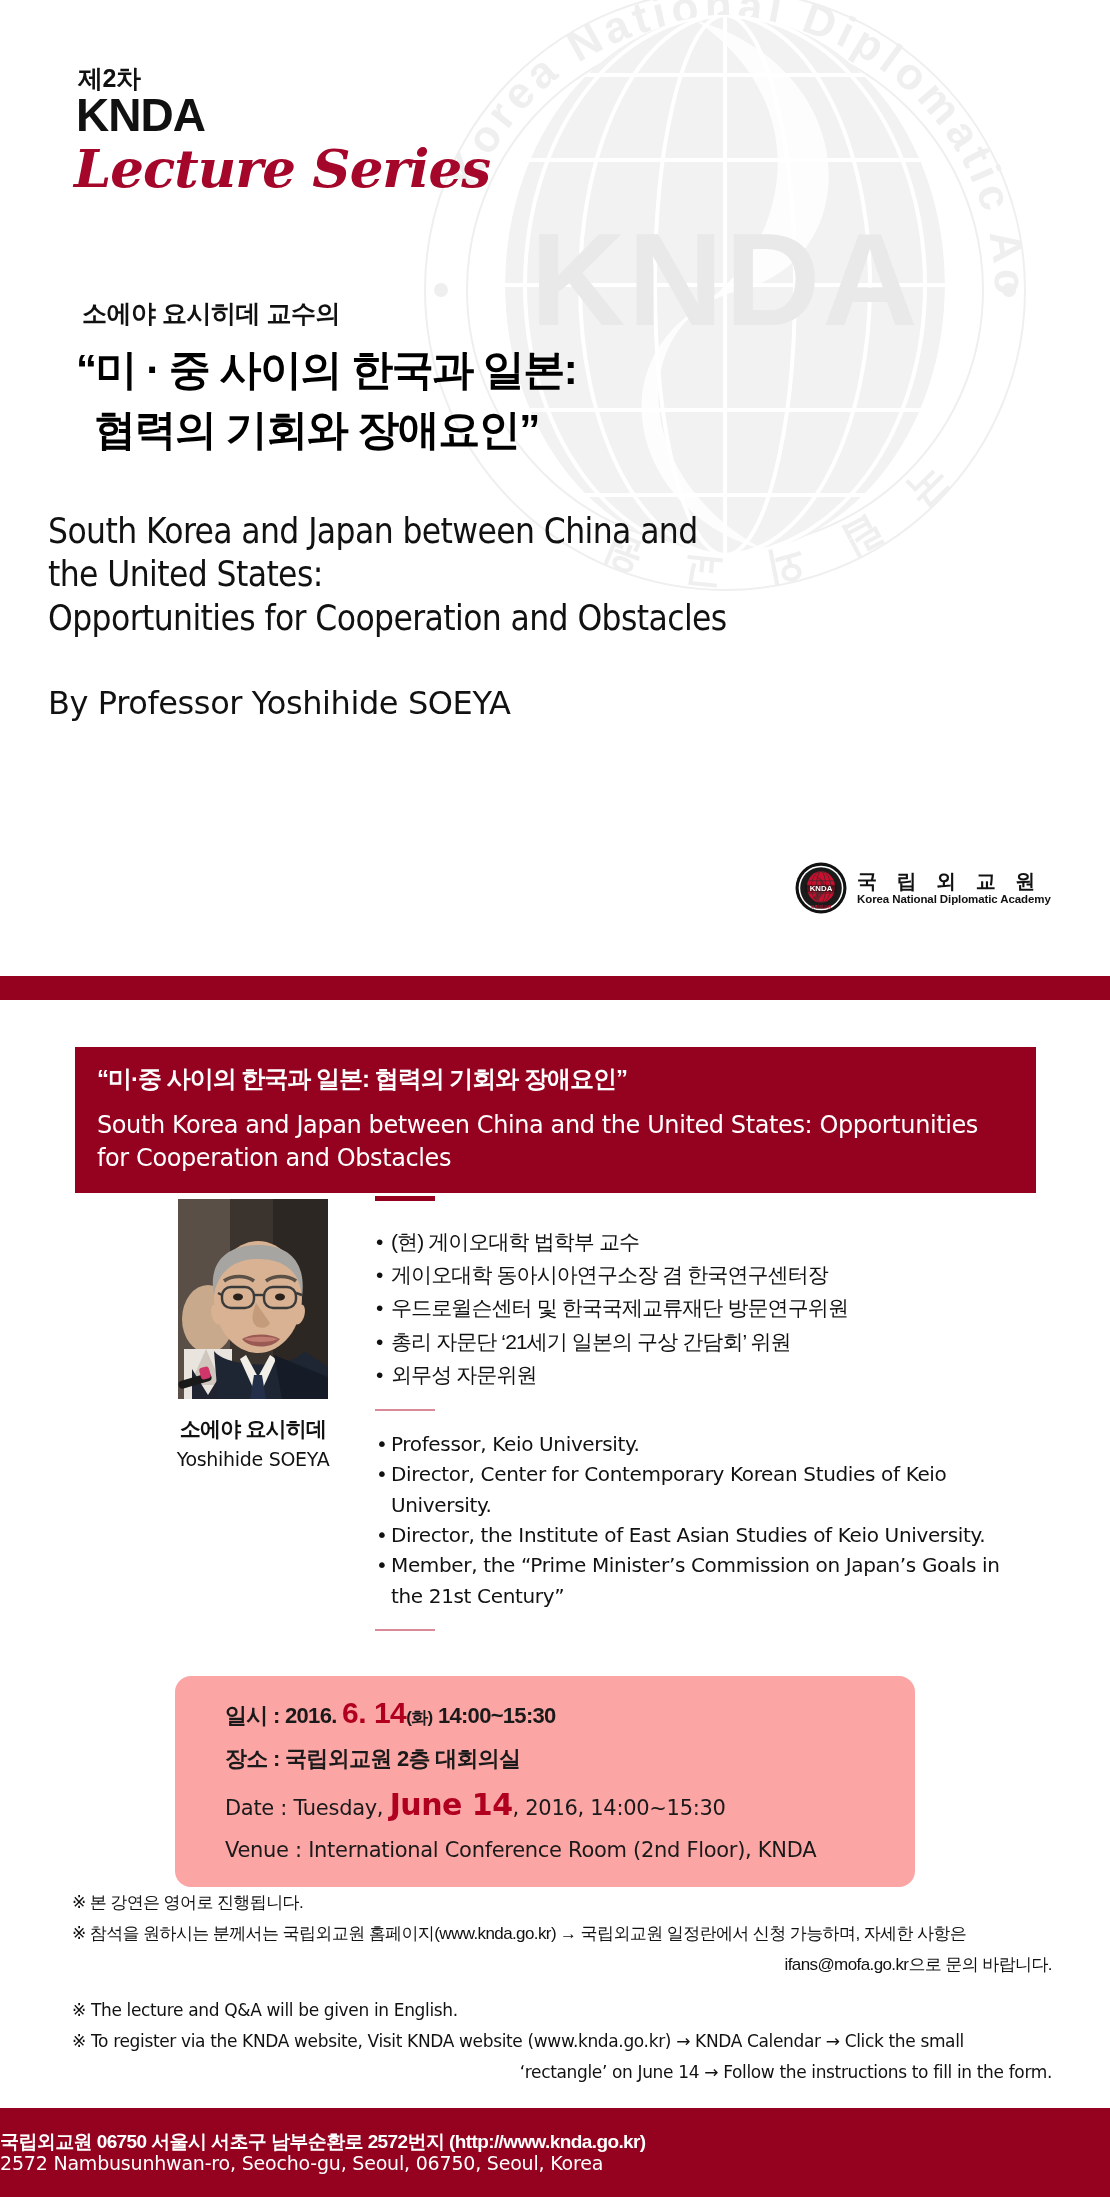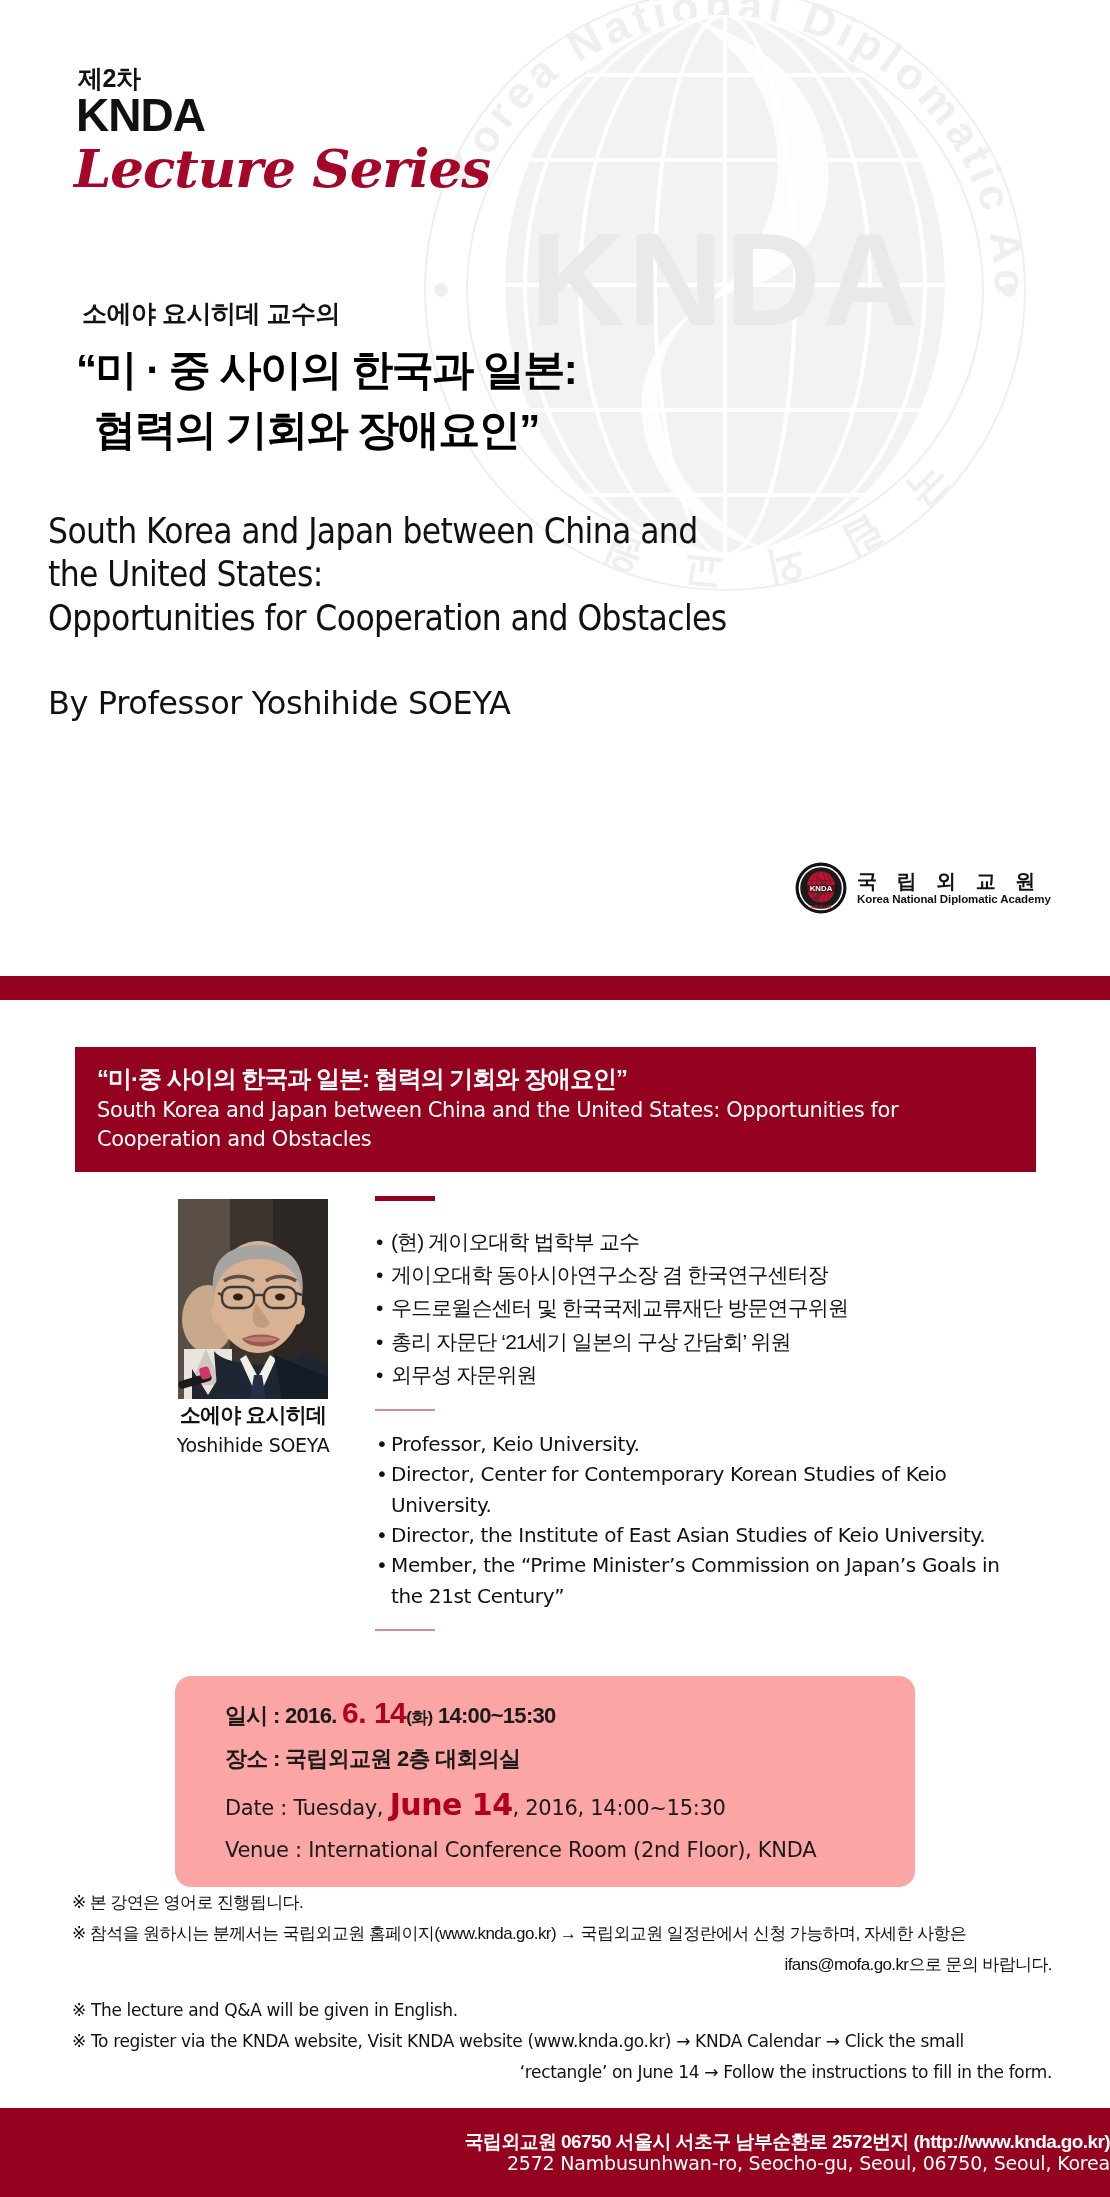--- a/index.html
+++ b/index.html
@@ -153,22 +153,22 @@
     padding: 16px 22px 19px 22px;
     z-index: 3;
   }
   .red-box .kr {
     font-size: 24px;
     font-weight: 700;
     letter-spacing: -1px;
     line-height: 1.3;
   }
   .red-box .en {
-    margin-top: 2px;
-    font-size: 21px;
+    margin-top: 15px;
+    font-size: 24px;
     font-weight: 400;
     line-height: 1.36;
     letter-spacing: -0.4px;
     font-family: "DejaVu Sans", sans-serif;
   }
 
   
   .photo-col {
     position: absolute;
     left: 165px; top: 1199px;
@@ -177,21 +177,21 @@
     text-align: center;
   }
   .photo {
     width: 150px;
     height: 200px;
     margin: 0 auto;
     display: block;
     border: 0;
   }
   .photo-name-kr {
-    margin-top: 2px;
+    margin-top: 16px;
     font-size: 21px;
     font-weight: 700;
     letter-spacing: -0.8px;
     color: #111;
   }
   .photo-name-en {
     margin-top: 5px;
     font-size: 19px;
     color: #111;
     font-family: "DejaVu Sans", sans-serif;
@@ -305,21 +305,21 @@
   .footer {
     position: absolute;
     left: 0; bottom: 0;
     width: 1110px;
     height: 89px;
     background: #94021f;
     color: #fff;
     z-index: 3;
     display: flex;
     flex-direction: column;
-    align-items: flex-end;
+    align-items: flex-start;
     justify-content: center;
     gap: 3px;
   }
   .footer .l {
     font-size: 19px;
     font-weight: 600;
     letter-spacing: -0.6px;
     line-height: 1;
   }
   .footer .l.en {

